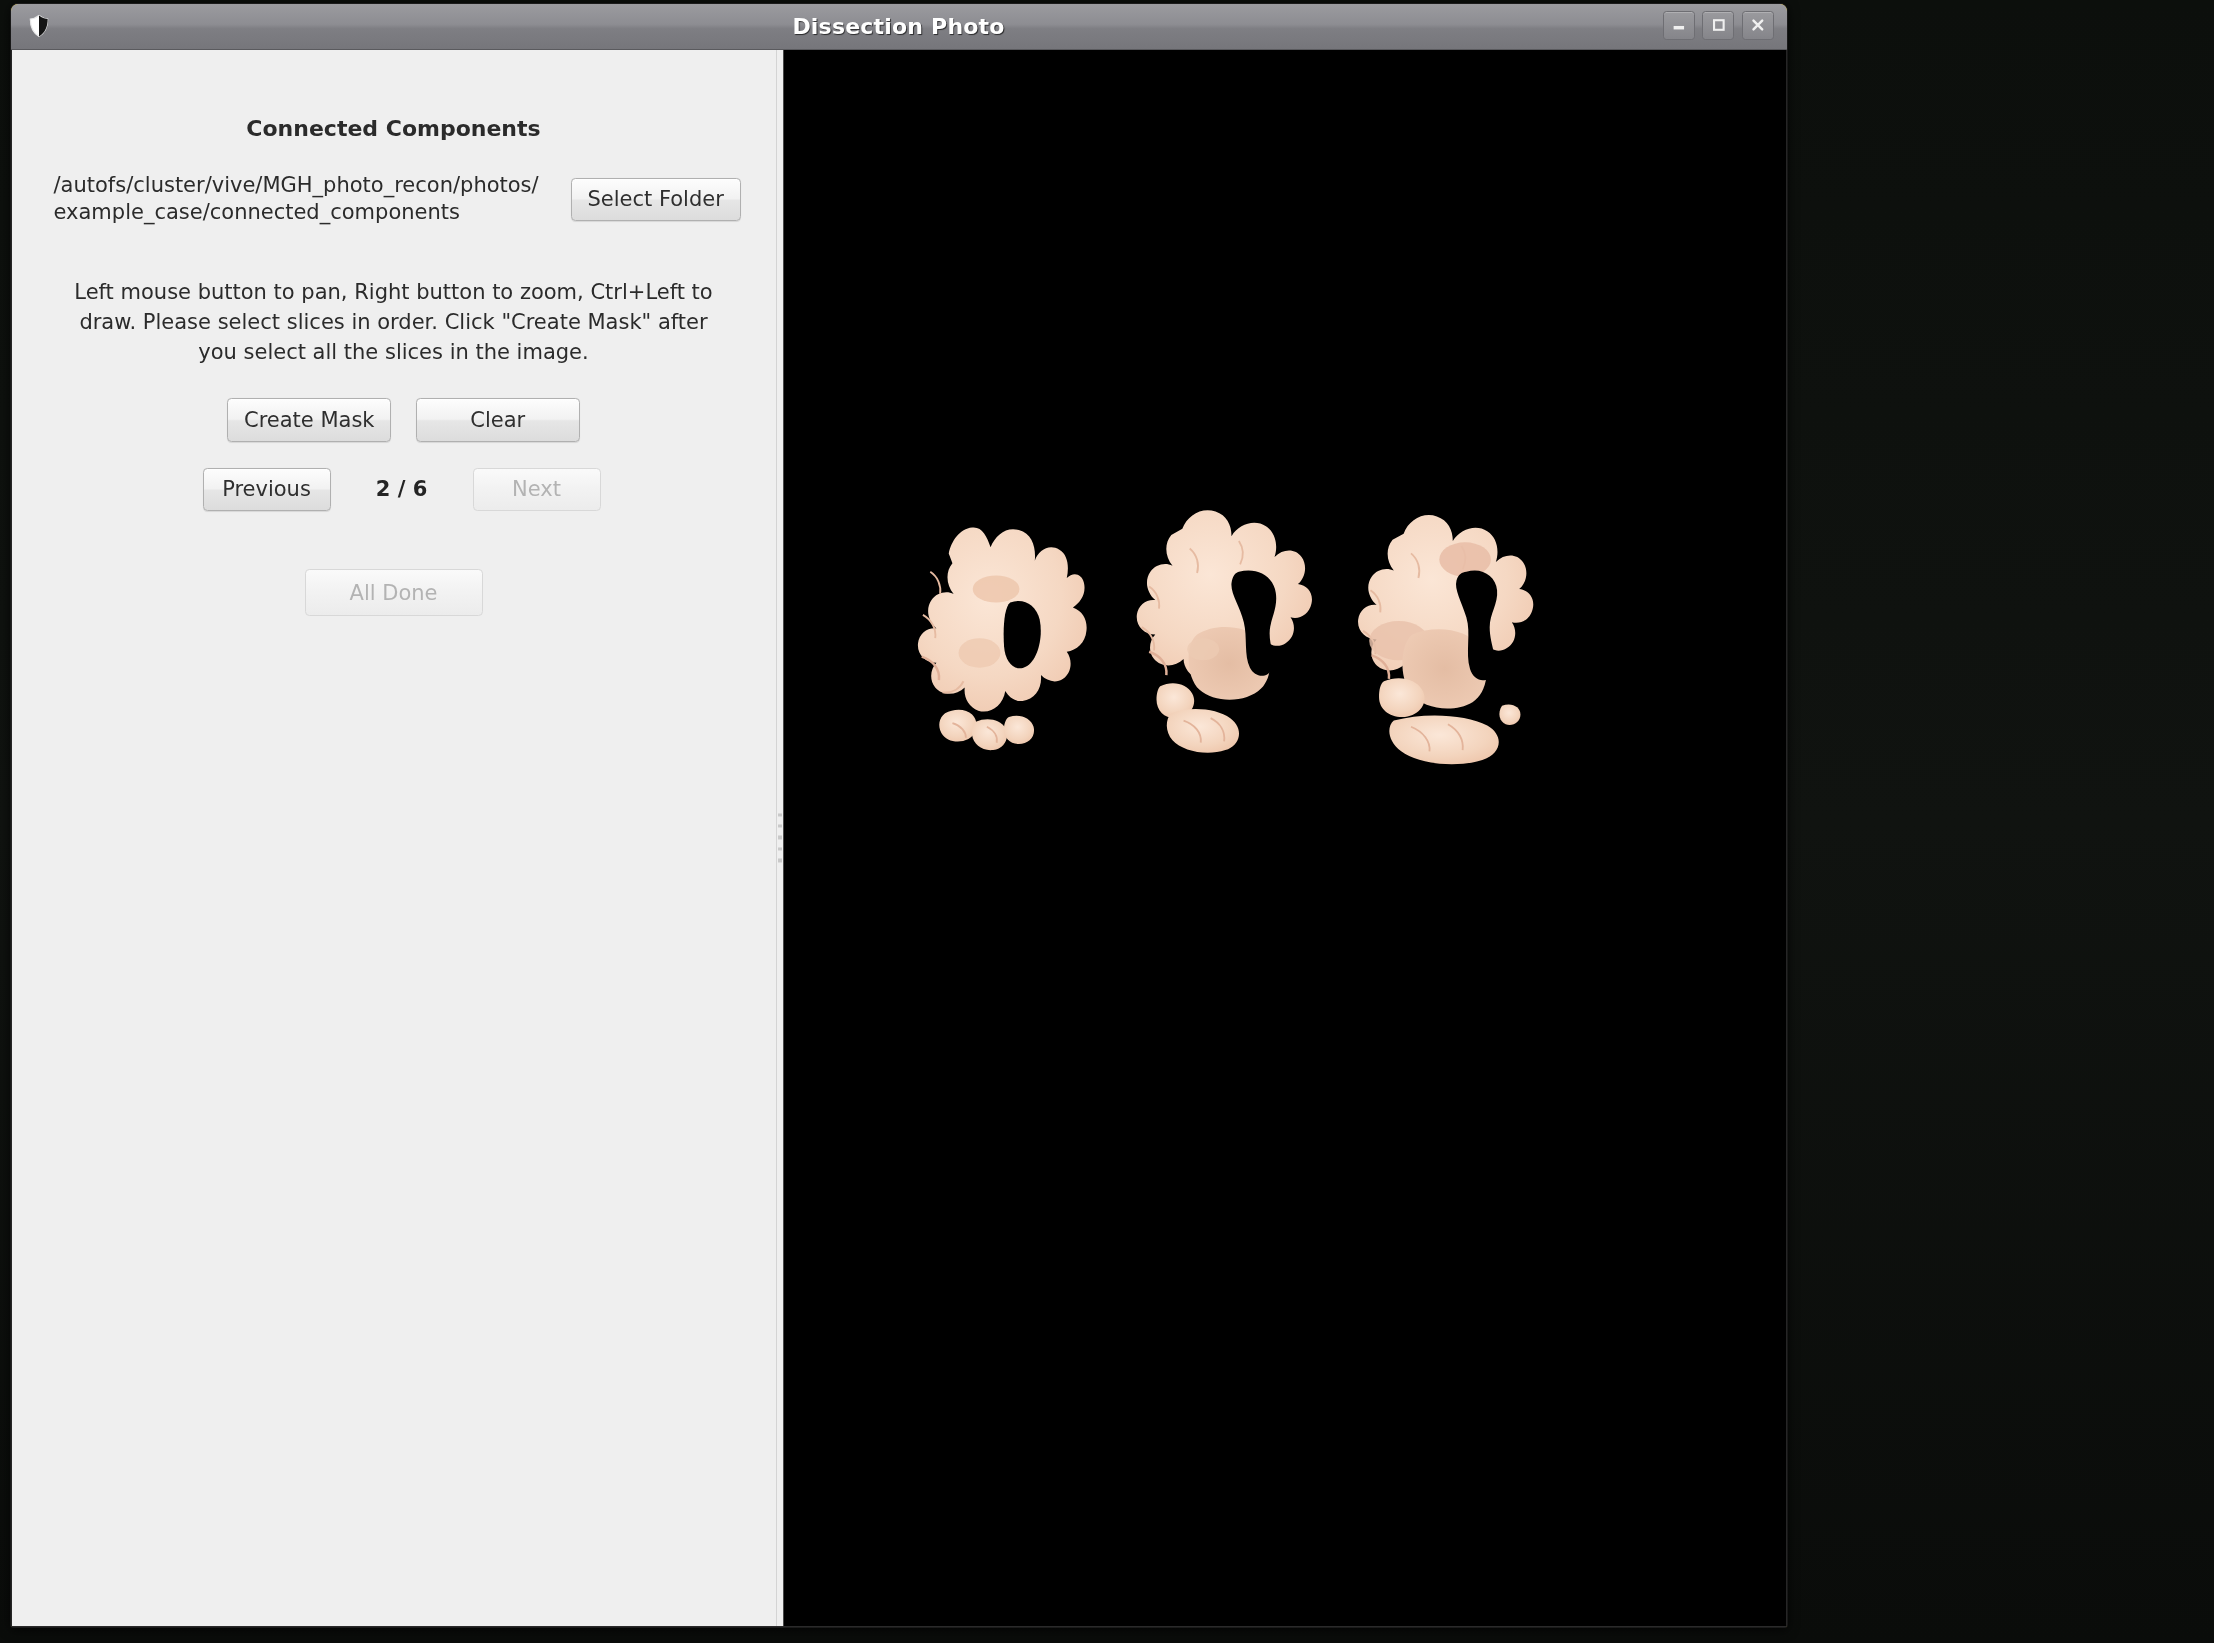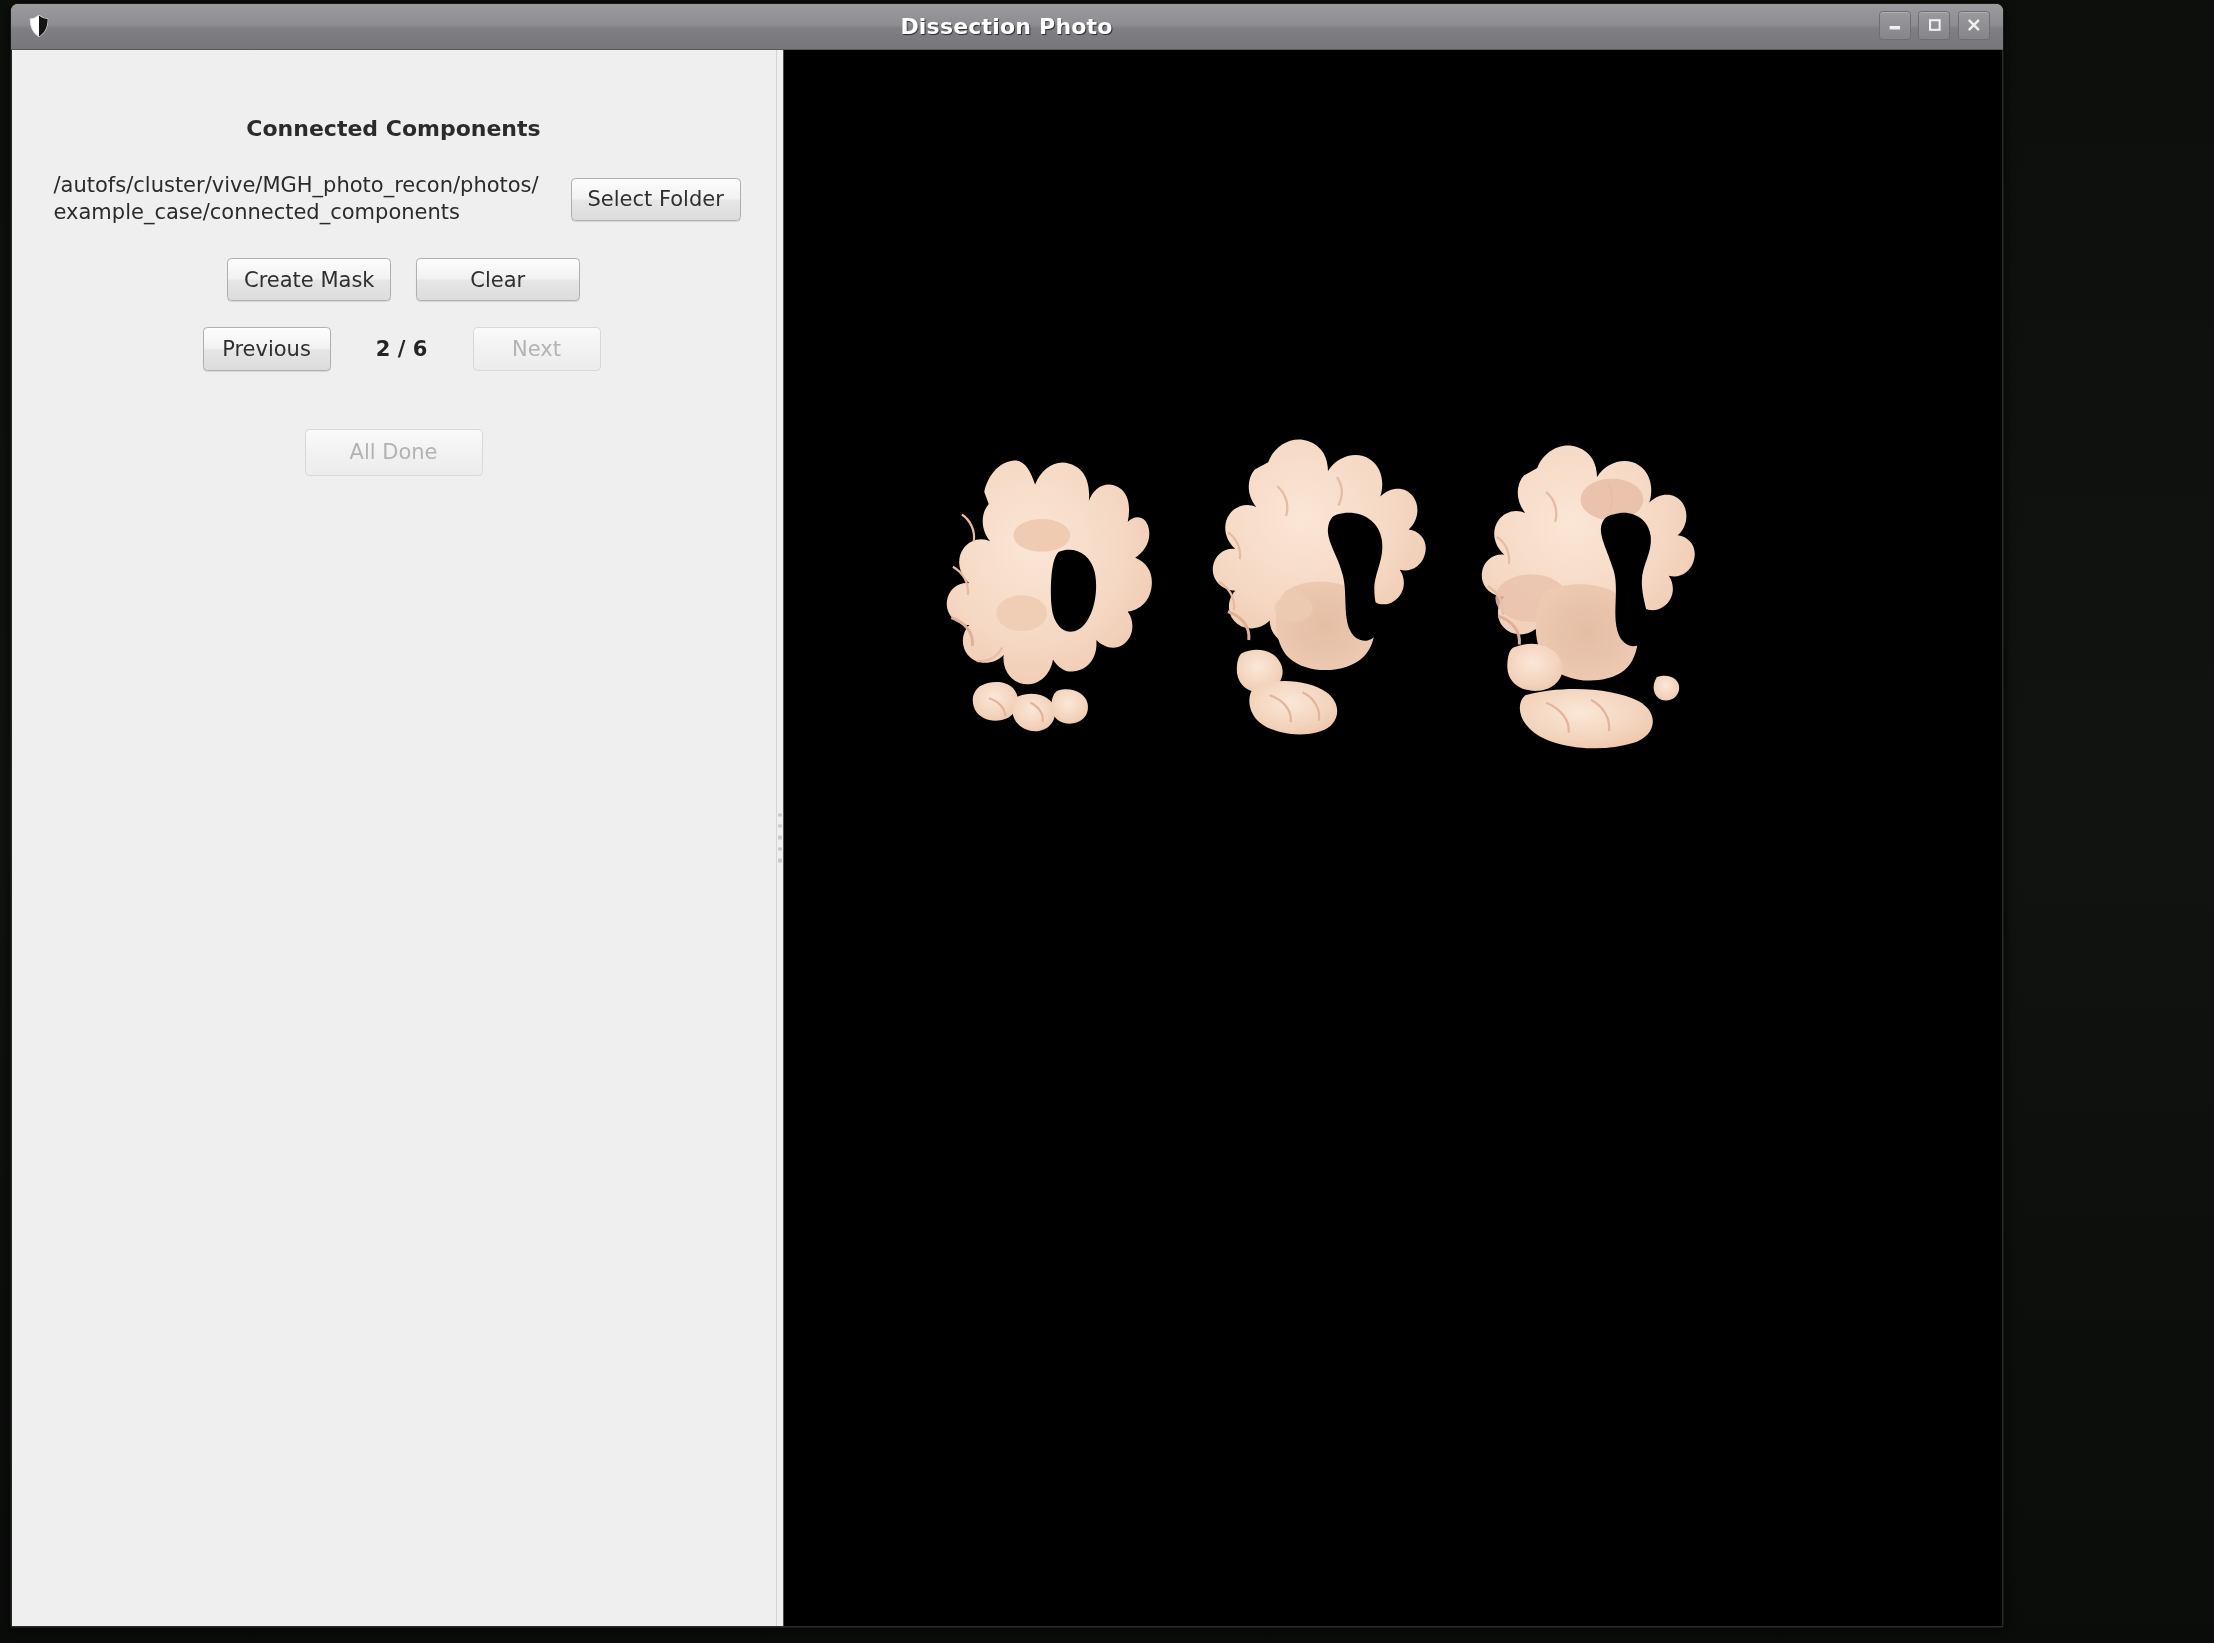--- a/index.html
+++ b/index.html
@@ -25,21 +25,21 @@
     inset: 0;
     background:
       linear-gradient(180deg, #0c0f0c 0%, #101310 50%, #0a0c0a 100%);
   }
 
   
   .window {
     position: absolute;
     left: 10.5px;
     top: 3.5px;
-    width: 1992px;
+    width: 1776px;
     height: 1623px;
     border-radius: 7px 7px 2.6px 2.6px;
     box-shadow: 0 0 0 0.9px #1b1b1b, 0 1.7px 12.2px rgba(0,0,0,0.85);
     background: #fde047;
     overflow: hidden;
   }
 
   .titlebar {
     position: relative;
     height: 45px;
@@ -293,20 +293,21 @@
         <div class="panel-title">Connected Components</div>
 
         <div class="path-row">
           <div class="path-text">
             <span class="line">/autofs/cluster/vive/MGH_photo_recon/photos/</span>
             <span class="line">example_case/connected_components</span>
           </div>
           <button class="btn">Select Folder</button>
         </div>
 
+        <div class="hint">Left mouse button to pan, Right button to zoom, Ctrl+Left to draw. Please select slices in order. Click "Create Mask" after you select all the slices in the image.</div>
 
         <div class="row-buttons">
           <button class="btn">Create Mask</button>
           <button class="btn">Clear</button>
         </div>
 
         <div class="nav-row">
           <button class="btn">Previous</button>
           <div class="counter">2 / 6</div>
           <button class="btn disabled">Next</button>

